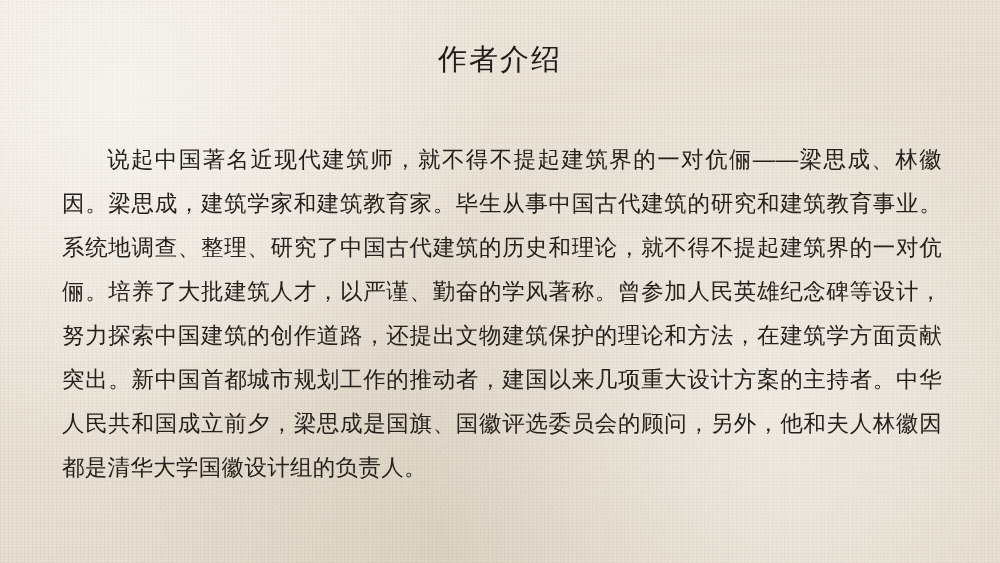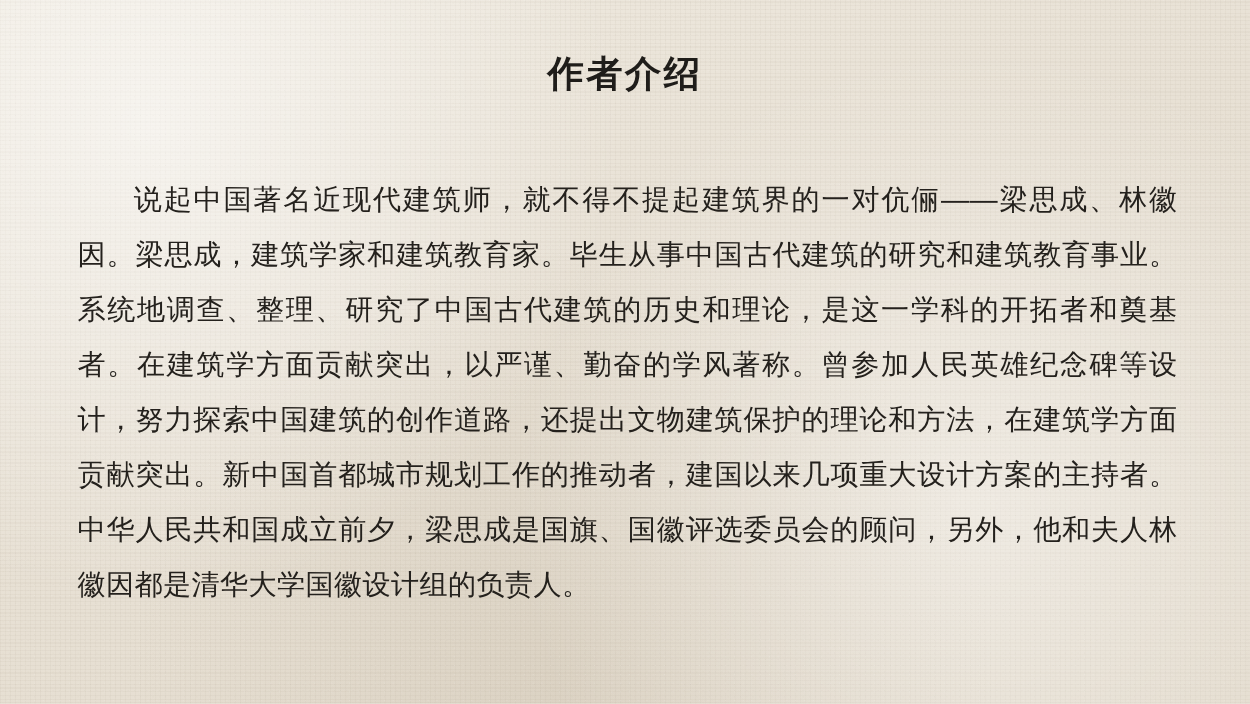--- a/index.html
+++ b/index.html
@@ -38,21 +38,21 @@
     background-size: 5px 5px, 7px 7px;
     background-position: 0 0, 3px 4px;
   }
   .title {
     position: absolute;
     top: 40px;
     left: 0;
     width: 1000px;
     text-align: center;
     font-size: 29px;
-    font-weight: bold;
+    font-weight: normal;
     letter-spacing: 2px;
     color: #1f1d1a;
   }
   .body-text {
     position: absolute;
     top: 138px;
     left: 62px;
     width: 880px;
     font-size: 22.5px;
     line-height: 44px;
@@ -62,14 +62,14 @@
     text-indent: 2em;
     letter-spacing: 0.3px;
   }
 </style>
 </head>
 <body>
 
 <div class="slide">
   <div class="grain"></div>
   <div class="title">作者介绍</div>
-  <div class="body-text">说起中国著名近现代建筑师，就不得不提起建筑界的一对伉俪——梁思成、林徽因。梁思成，建筑学家和建筑教育家。毕生从事中国古代建筑的研究和建筑教育事业。系统地调查、整理、研究了中国古代建筑的历史和理论，是这一学科的开拓者和奠基者。在建筑学方面贡献突出，以严谨、勤奋的学风著称。曾参加人民英雄纪念碑等设计，努力探索中国建筑的创作道路，还提出文物建筑保护的理论和方法，在建筑学方面贡献突出。新中国首都城市规划工作的推动者，建国以来几项重大设计方案的主持者。中华人民共和国成立前夕，梁思成是国旗、国徽评选委员会的顾问，另外，他和夫人林徽因都是清华大学国徽设计组的负责人。</div>
+  <div class="body-text">说起中国著名近现代建筑师，就不得不提起建筑界的一对伉俪——梁思成、林徽因。梁思成，建筑学家和建筑教育家。毕生从事中国古代建筑的研究和建筑教育事业。系统地调查、整理、研究了中国古代建筑的历史和理论，就不得不提起建筑界的一对伉俪。培养了大批建筑人才，以严谨、勤奋的学风著称。曾参加人民英雄纪念碑等设计，努力探索中国建筑的创作道路，还提出文物建筑保护的理论和方法，在建筑学方面贡献突出。新中国首都城市规划工作的推动者，建国以来几项重大设计方案的主持者。中华人民共和国成立前夕，梁思成是国旗、国徽评选委员会的顾问，另外，他和夫人林徽因都是清华大学国徽设计组的负责人。</div>
 </div>
 
 </body></html>

